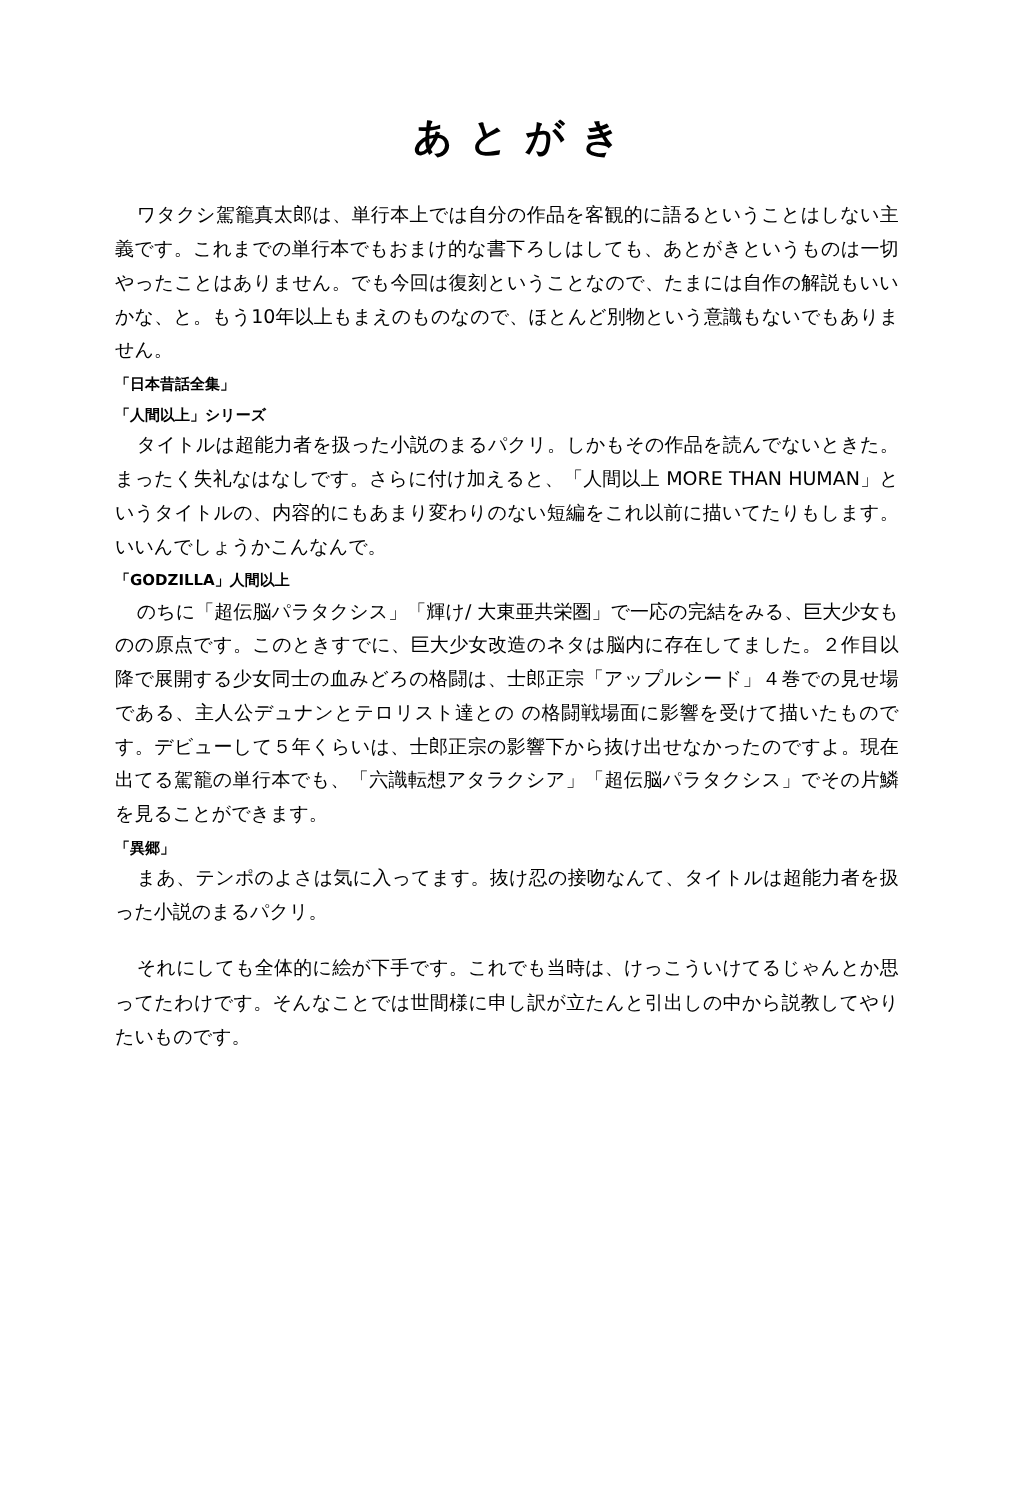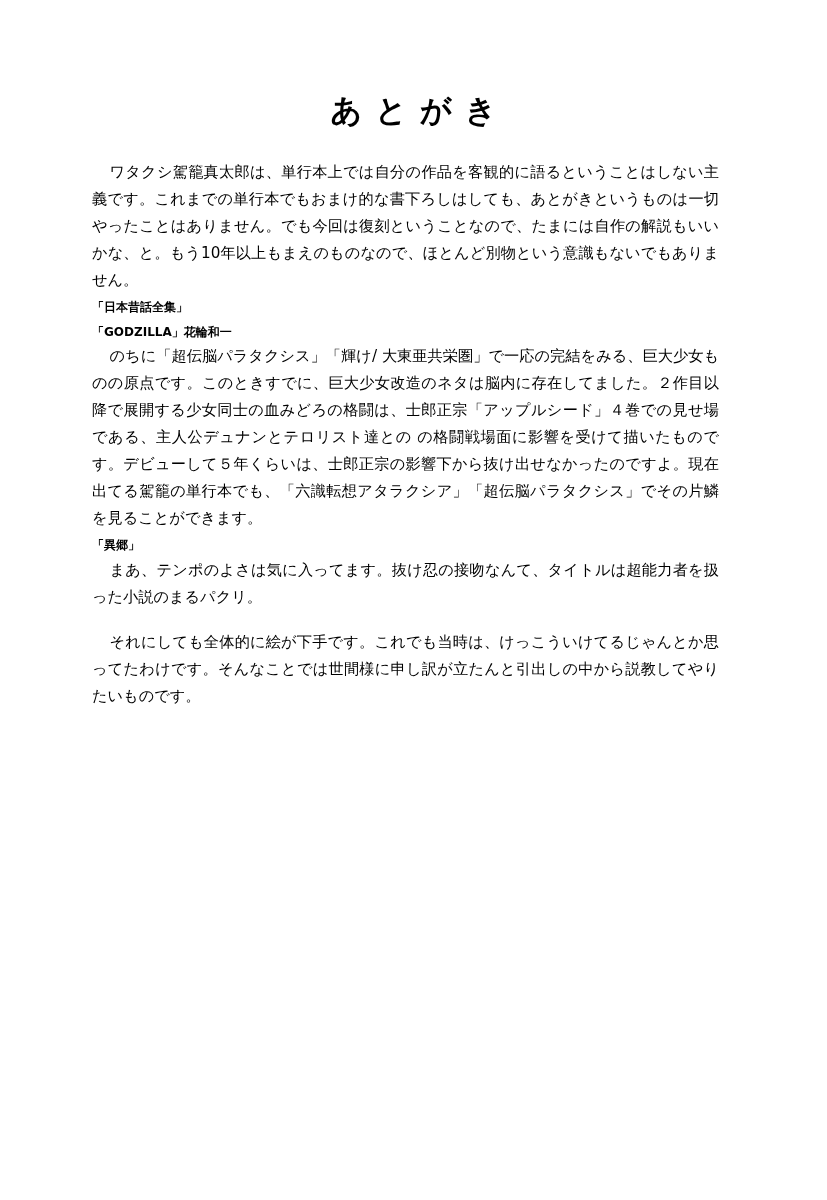--- a/index.html
+++ b/index.html
@@ -63,24 +63,26 @@
 
   <div class="body-text">
 
     <p class="para">ワタクシ駕籠真太郎は、単行本上では自分の作品を客観的に語るということはしない主義です。これまでの単行本でもおまけ的な書下ろしはしても、あとがきというものは一切やったことはありません。でも今回は復刻ということなので、たまには自作の解説もいいかな、と。もう10年以上もまえのものなので、ほとんど別物という意識もないでもありません。</p>
 
     <div class="section">
       <p class="heading">「日本昔話全集」</p>
     </div>
 
     <div class="section">
+      <p class="heading">「人間以上」シリーズ</p>
+      <p class="para">タイトルは超能力者を扱った小説のまるパクリ。しかもその作品を読んでないときた。まったく失礼なはなしです。さらに付け加えると、「人間以上 MORE THAN HUMAN」というタイトルの、内容的にもあまり変わりのない短編をこれ以前に描いてたりもします。いいんでしょうかこんなんで。</p>
     </div>
 
     <div class="section">
-      <p class="heading">「GODZILLA」花輪和一</p>
+      <p class="heading">「GODZILLA」人間以上</p>
       <p class="para">のちに「超伝脳パラタクシス」「輝け/ 大東亜共栄圏」で一応の完結をみる、巨大少女ものの原点です。このときすでに、巨大少女改造のネタは脳内に存在してました。２作目以降で展開する少女同士の血みどろの格闘は、士郎正宗「アップルシード」４巻での見せ場である、主人公デュナンとテロリスト達との の格闘戦場面に影響を受けて描いたものです。デビューして５年くらいは、士郎正宗の影響下から抜け出せなかったのですよ。現在出てる駕籠の単行本でも、「六識転想アタラクシア」「超伝脳パラタクシス」でその片鱗を見ることができます。</p>
     </div>
 
     <div class="section">
       <p class="heading">「異郷」</p>
       <p class="para">まあ、テンポのよさは気に入ってます。抜け忍の接吻なんて、タイトルは超能力者を扱った小説のまるパクリ。</p>
     </div>
 
 
 

